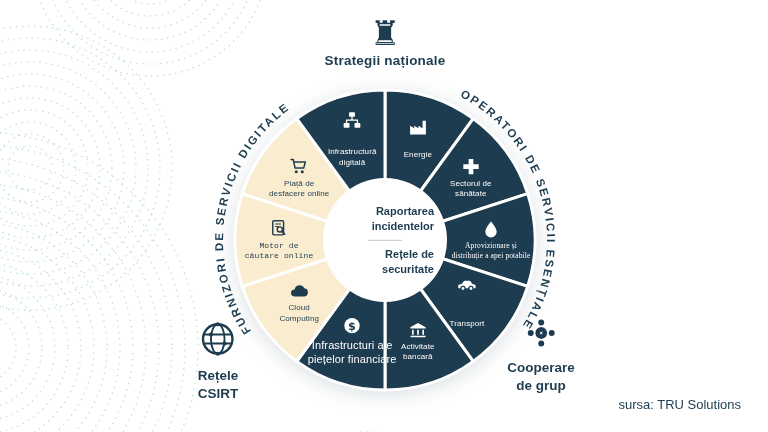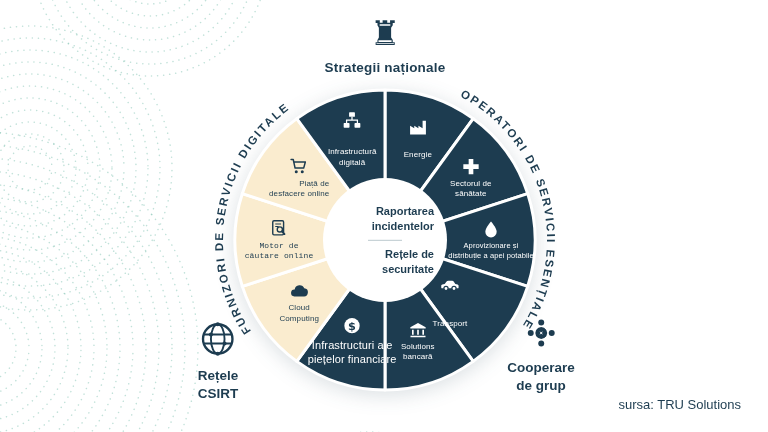--- a/index.html
+++ b/index.html
@@ -22,21 +22,21 @@
   .seg-label{font-size:8px;line-height:1.3;letter-spacing:.1px;}
   .seg-label span{display:block;white-space:nowrap;}
   .theme-dark{color:#ffffff;}
   .theme-light{color:var(--navy);}
 
   .center-text{position:absolute;left:385px;top:240px;transform:translate(-50%,-50%);width:98px;text-align:right;font-size:11px;font-weight:bold;color:var(--navy);line-height:1.35;}
   .center-divider{width:34px;height:1px;background:#bcc9cf;margin:6px auto;}
 
   .top-block{position:absolute;left:385px;top:16px;transform:translateX(-50%);text-align:center;}
   .rook{font-family:"DejaVu Sans",sans-serif;font-size:34px;line-height:1;color:var(--navy);}
-  .top-title{font-size:13.5px;font-weight:bold;margin-top:10px;letter-spacing:.2px;}
+  .top-title{font-size:13.5px;font-weight:bold;margin-top:3px;letter-spacing:.2px;}
 
   .csirt-block{position:absolute;left:218px;top:320px;transform:translateX(-50%);text-align:center;}
   .csirt-block svg{width:38px;height:38px;color:var(--navy);}
   .coop-block{position:absolute;left:541px;top:316px;transform:translateX(-50%);text-align:center;}
   .coop-block svg{width:34px;height:34px;color:var(--navy);}
   .big-label{font-size:13.5px;font-weight:bold;line-height:1.3;margin-top:5px;color:var(--navy);}
   .big-label span{display:block;}
 
   .source{position:absolute;right:27px;bottom:20px;font-size:13px;color:var(--navy);}
 </style>
@@ -130,47 +130,47 @@
           <span>Sectorul de</span>
           <span>sănătate</span>
         </div>
       </div>
       <div class="seg-item theme-dark" style="left: 491px; top: 240px;">
         <span class="ico">
           <svg viewBox="0 0 24 24">
             <path d="M12 2.6C12 2.6 5.2 10.3 5.2 15.1a6.8 6.8 0 0 0 13.6 0C18.8 10.3 12 2.6 12 2.6z" fill="currentColor"></path>
           </svg>
         </span>
-        <div class="seg-label" style="font-size: 7.5px;">
+        <div class="seg-label" style="font-size: 7.5px; font-family: Liberation Serif, serif;">
           <span>Aprovizionare și</span>
           <span>distribuție a apei potabile</span>
         </div>
       </div>
-      <div class="seg-item theme-dark" style="left: 450px; top: 302.3px; gap: 24px;">
+      <div class="seg-item theme-dark" style="left: 467px; top: 302.3px; gap: 24px;">
         <span class="ico">
           <svg viewBox="0 0 24 24">
             <path d="M2.6 16.2a1.1 1.1 0 0 1-1.1-1.1v-2c0-.7.5-1.3 1.2-1.4l2.9-.6 2.3-3.2a2.2 2.2 0 0 1 1.8-.9h4.9c.7 0 1.4.4 1.8 1l2 3.1 2.7.6c.7.2 1.2.8 1.2 1.4v2a1.1 1.1 0 0 1-1.1 1.1z" fill="currentColor"></path>
             <circle cx="7.2" cy="16.4" r="2.5" fill="currentColor" stroke="#1d3c50" stroke-width="1.5"></circle>
             <circle cx="16.8" cy="16.4" r="2.5" fill="currentColor" stroke="#1d3c50" stroke-width="1.5"></circle>
           </svg>
         </span>
         <div class="seg-label">
           <span>Transport</span>
         </div>
       </div>
       <div class="seg-item theme-dark" style="left: 417.8px; top: 340.8px;">
         <span class="ico">
           <svg viewBox="0 0 24 24">
             <path d="M2.8 9.2L12 4l9.2 5.2v1.6H2.8z" fill="currentColor"></path>
             <path d="M4.8 12.2h2v6h-2zM11 12.2h2v6h-2zM17.2 12.2h2v6h-2z" fill="currentColor"></path>
             <path d="M3 19.4h18v1.8H3z" fill="currentColor"></path>
           </svg>
         </span>
         <div class="seg-label">
-          <span>Solutions</span>
+          <span>Activitate</span>
           <span>bancară</span>
         </div>
       </div>
       <div class="seg-item theme-dark" style="left: 352.2px; top: 340.8px;">
         <span class="ico">
           <svg viewBox="0 0 24 24">
             <circle cx="12" cy="12" r="9.2" fill="currentColor"></circle>
             <text x="12" y="16.8" text-anchor="middle" font-family="DejaVu Sans, sans-serif" font-size="13.5" font-weight="bold" fill="#1d3c50">$</text>
           </svg>
         </span>
@@ -197,21 +197,21 @@
             <path d="M7.5 6.5h7M7.5 9.5h4" stroke="currentColor" stroke-width="1.4" fill="none"></path>
             <circle cx="13" cy="13" r="3.1" fill="#faeccf" stroke="currentColor" stroke-width="1.7"></circle>
             <path d="M15.3 15.3l3.4 3.4" stroke="currentColor" stroke-width="2" fill="none" stroke-linecap="round"></path>
           </svg>
         </span>
         <div class="seg-label">
           <span>Motor de</span>
           <span>căutare online</span>
         </div>
       </div>
-      <div class="seg-item theme-light" style="left: 299.2px; top: 177.7px; text-align: right;">
+      <div class="seg-item theme-light" style="left: 299.2px; top: 177.7px;">
         <span class="ico">
           <svg viewBox="0 0 24 24">
             <path d="M2.5 3.5h2.6l2.2 10.3h10.3l2-7.3H6" fill="none" stroke="currentColor" stroke-width="1.8" stroke-linecap="round" stroke-linejoin="round"></path>
             <circle cx="8.7" cy="18.3" r="1.8" fill="currentColor"></circle>
             <circle cx="15.9" cy="18.3" r="1.8" fill="currentColor"></circle>
           </svg>
         </span>
         <div class="seg-label">
           <span>Piață de</span>
           <span>desfacere online</span>

